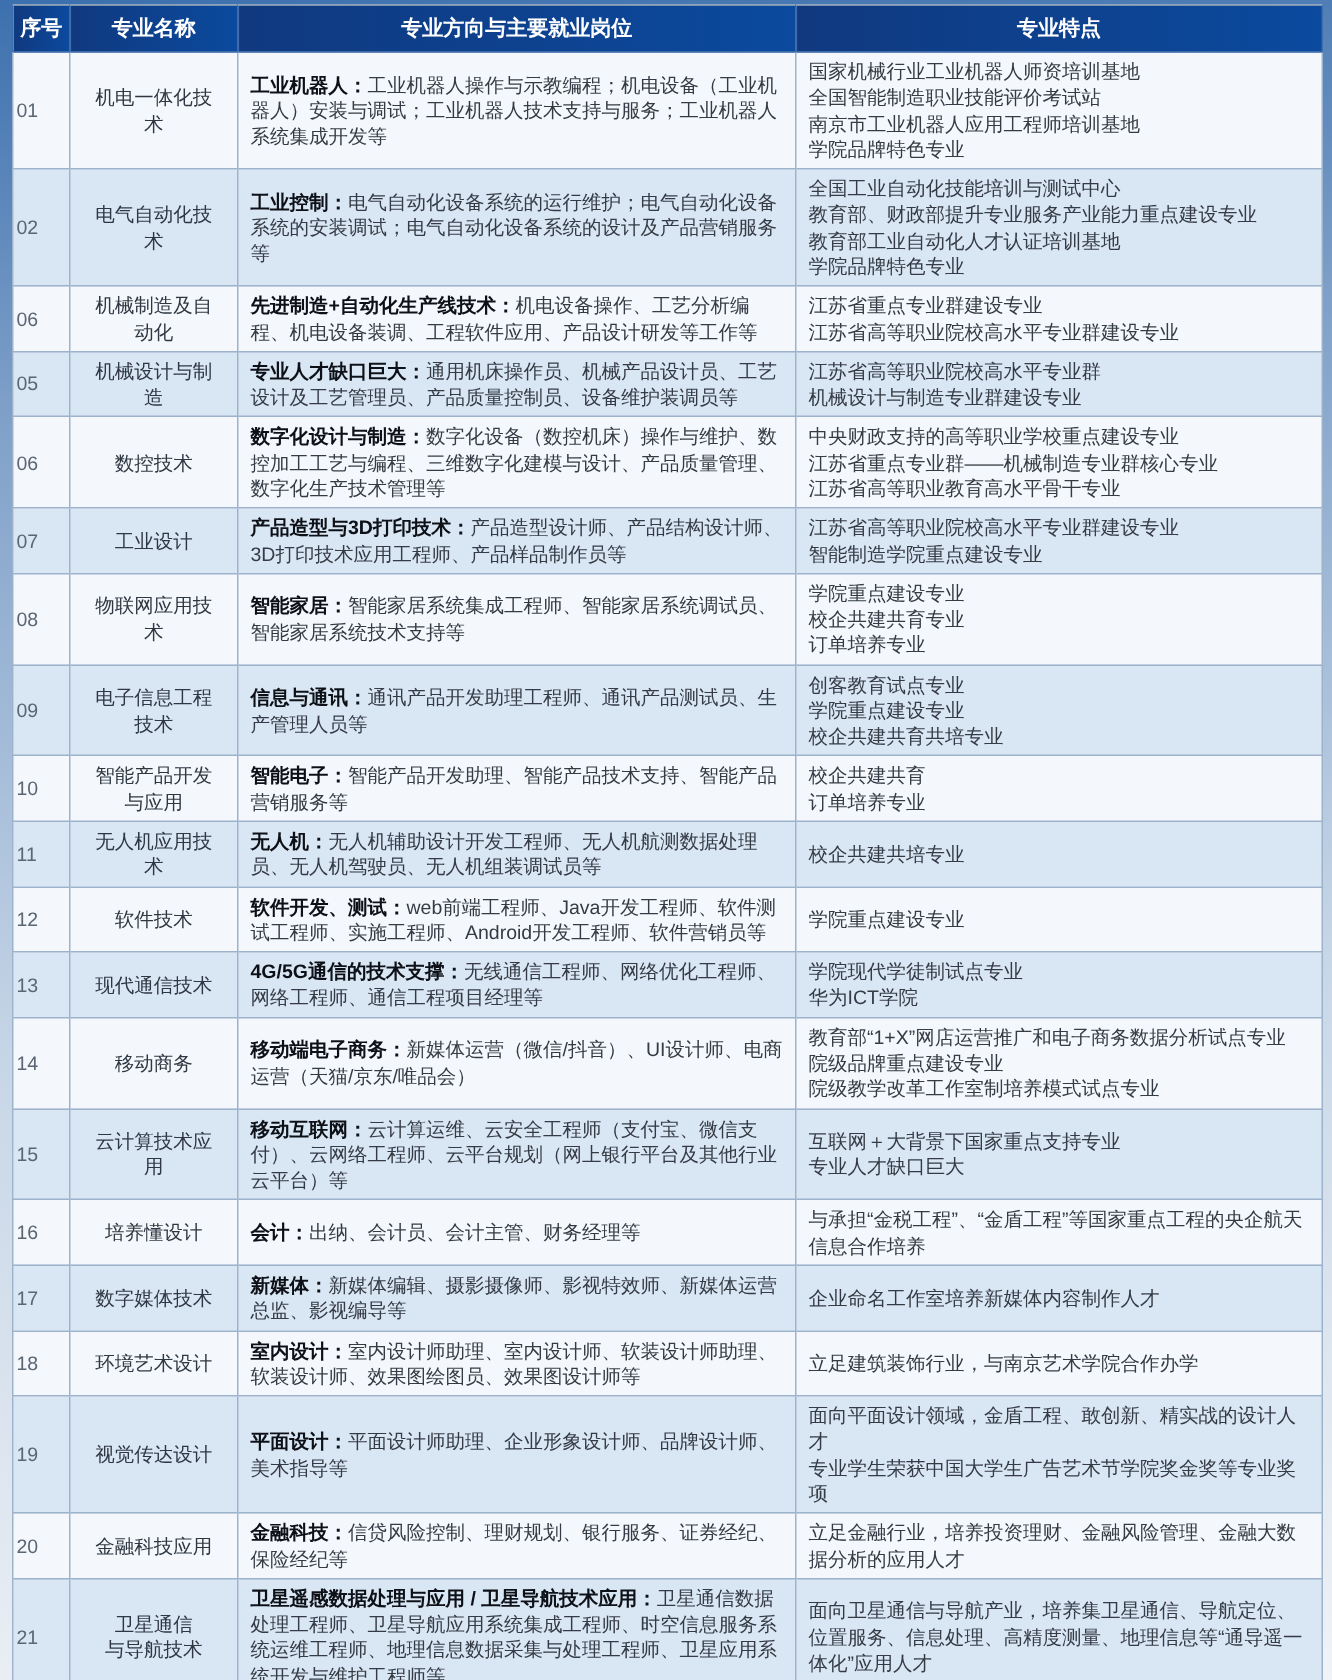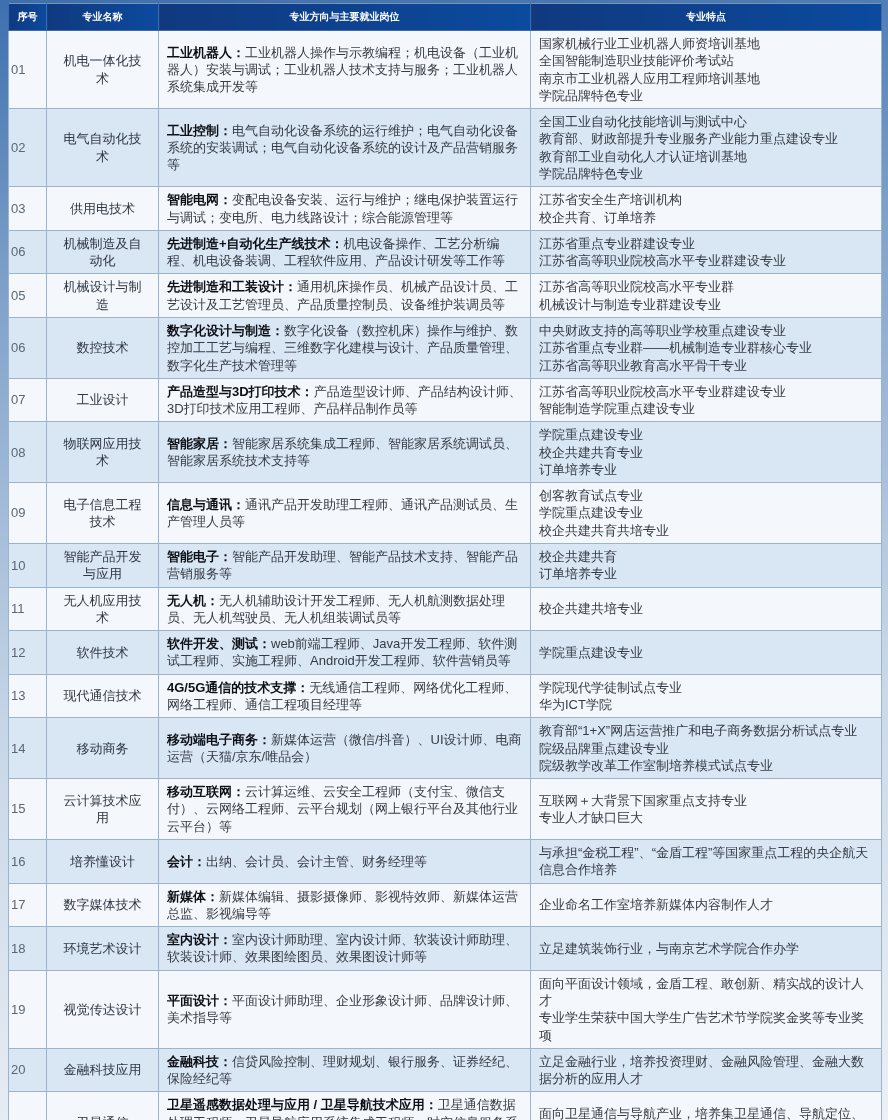--- a/index.html
+++ b/index.html
@@ -20,21 +20,21 @@
     background: var(--row-bg, #f4f8fc);
     border: 1px solid var(--outer-border, #7d92ad);
   }
   col.c1 { width: 38px; }
   col.c2 { width: 112px; }
   col.c3 { width: 372px; }
   col.c4 { width: auto; }
   th {
     background: linear-gradient(90deg, var(--header-bg, #10397f), var(--header-bg2, #0b4a9e));
     color: #ffffff;
-    font-size: 10px;
+    font-size: 14px;
     font-weight: bold;
     padding: 6px 4px;
     border: 1px solid #3e6cab;
     border-top: none;
     text-align: center;
     margin-left: 43px;
   }
   td {
     border: 1px solid var(--border, #9db2cb);
     font-size: 13px;
@@ -96,40 +96,33 @@
   <tr>
     <td class="c-idx">02</td>
     <td class="c-name">电气自动化技术</td>
     <td class="c-dir"><span class="dir-label">工业控制：</span><span>电气自动化设备系统的运行维护；电气自动化设备系统的安装调试；电气自动化设备系统的设计及产品营销服务等</span></td>
     <td class="c-feat">全国工业自动化技能培训与测试中心
 教育部、财政部提升专业服务产业能力重点建设专业
 教育部工业自动化人才认证培训基地
 学院品牌特色专业</td>
   </tr>
 
-  <tr>
-    <td class="c-idx">03</td>
-    <td class="c-name">供用电技术</td>
-    <td class="c-dir"><span class="dir-label">智能电网：</span><span>变配电设备安装、运行与维护；继电保护装置运行与调试；变电所、电力线路设计；综合能源管理等</span></td>
-    <td class="c-feat">江苏省安全生产培训机构
-校企共育、订单培养</td>
-  </tr>
 
   <tr>
     <td class="c-idx">06</td>
     <td class="c-name">机械制造及自动化</td>
     <td class="c-dir"><span class="dir-label">先进制造+自动化生产线技术：</span><span>机电设备操作、工艺分析编程、机电设备装调、工程软件应用、产品设计研发等工作等</span></td>
     <td class="c-feat">江苏省重点专业群建设专业
 江苏省高等职业院校高水平专业群建设专业</td>
   </tr>
 
   <tr>
     <td class="c-idx">05</td>
     <td class="c-name">机械设计与制造</td>
-    <td class="c-dir"><span class="dir-label">先进制造和工装设计：</span><span>通用机床操作员、机械产品设计员、工艺设计及工艺管理员、产品质量控制员、设备维护装调员等</span></td>
+    <td class="c-dir"><span class="dir-label">专业人才缺口巨大：</span><span>通用机床操作员、机械产品设计员、工艺设计及工艺管理员、产品质量控制员、设备维护装调员等</span></td>
     <td class="c-feat">江苏省高等职业院校高水平专业群
 机械设计与制造专业群建设专业</td>
   </tr>
 
   <tr>
     <td class="c-idx">06</td>
     <td class="c-name">数控技术</td>
     <td class="c-dir"><span class="dir-label">数字化设计与制造：</span><span>数字化设备（数控机床）操作与维护、数控加工工艺与编程、三维数字化建模与设计、产品质量管理、数字化生产技术管理等</span></td>
     <td class="c-feat">中央财政支持的高等职业学校重点建设专业
 江苏省重点专业群——机械制造专业群核心专业

